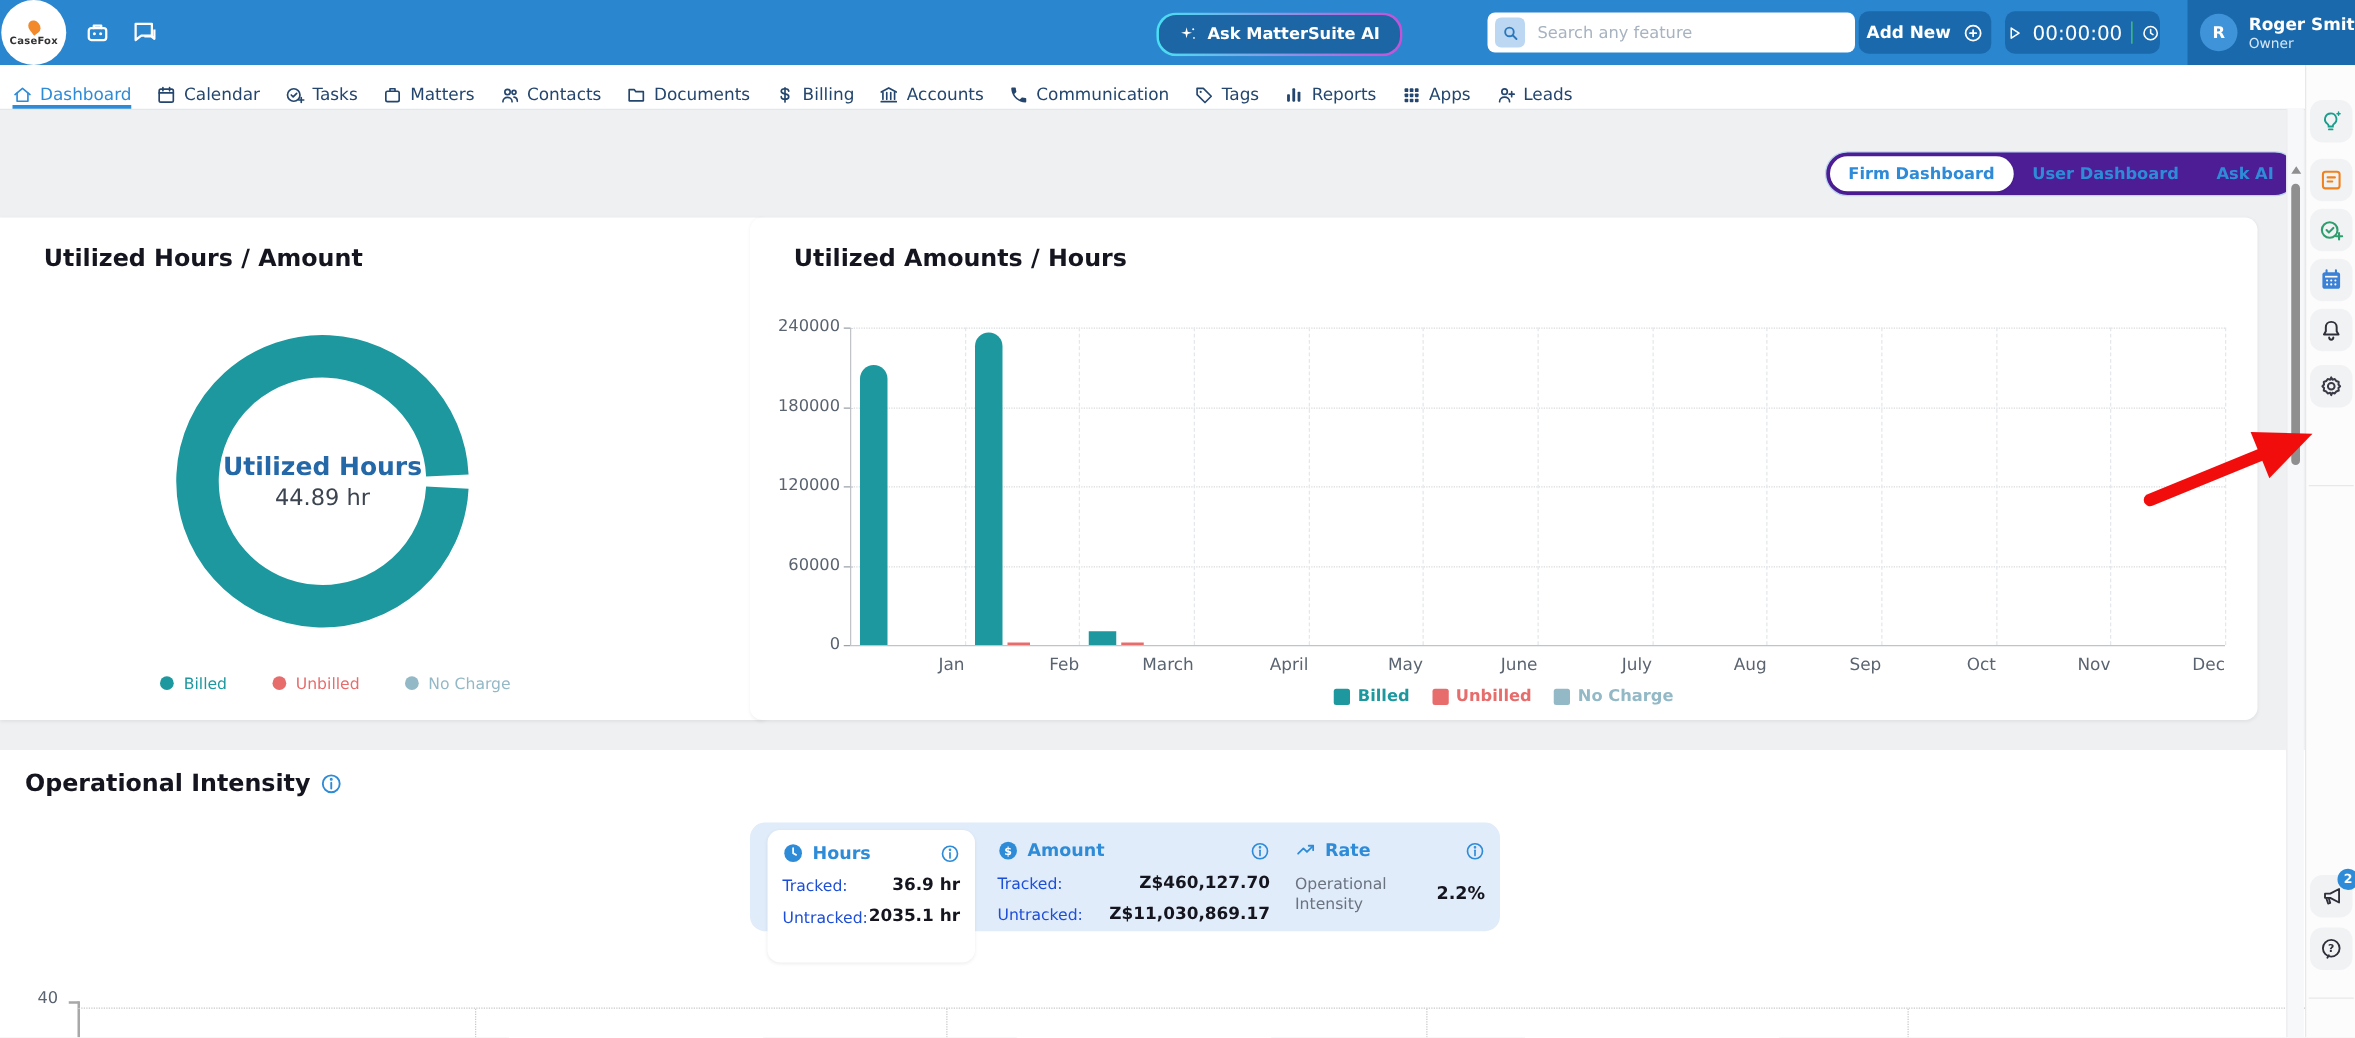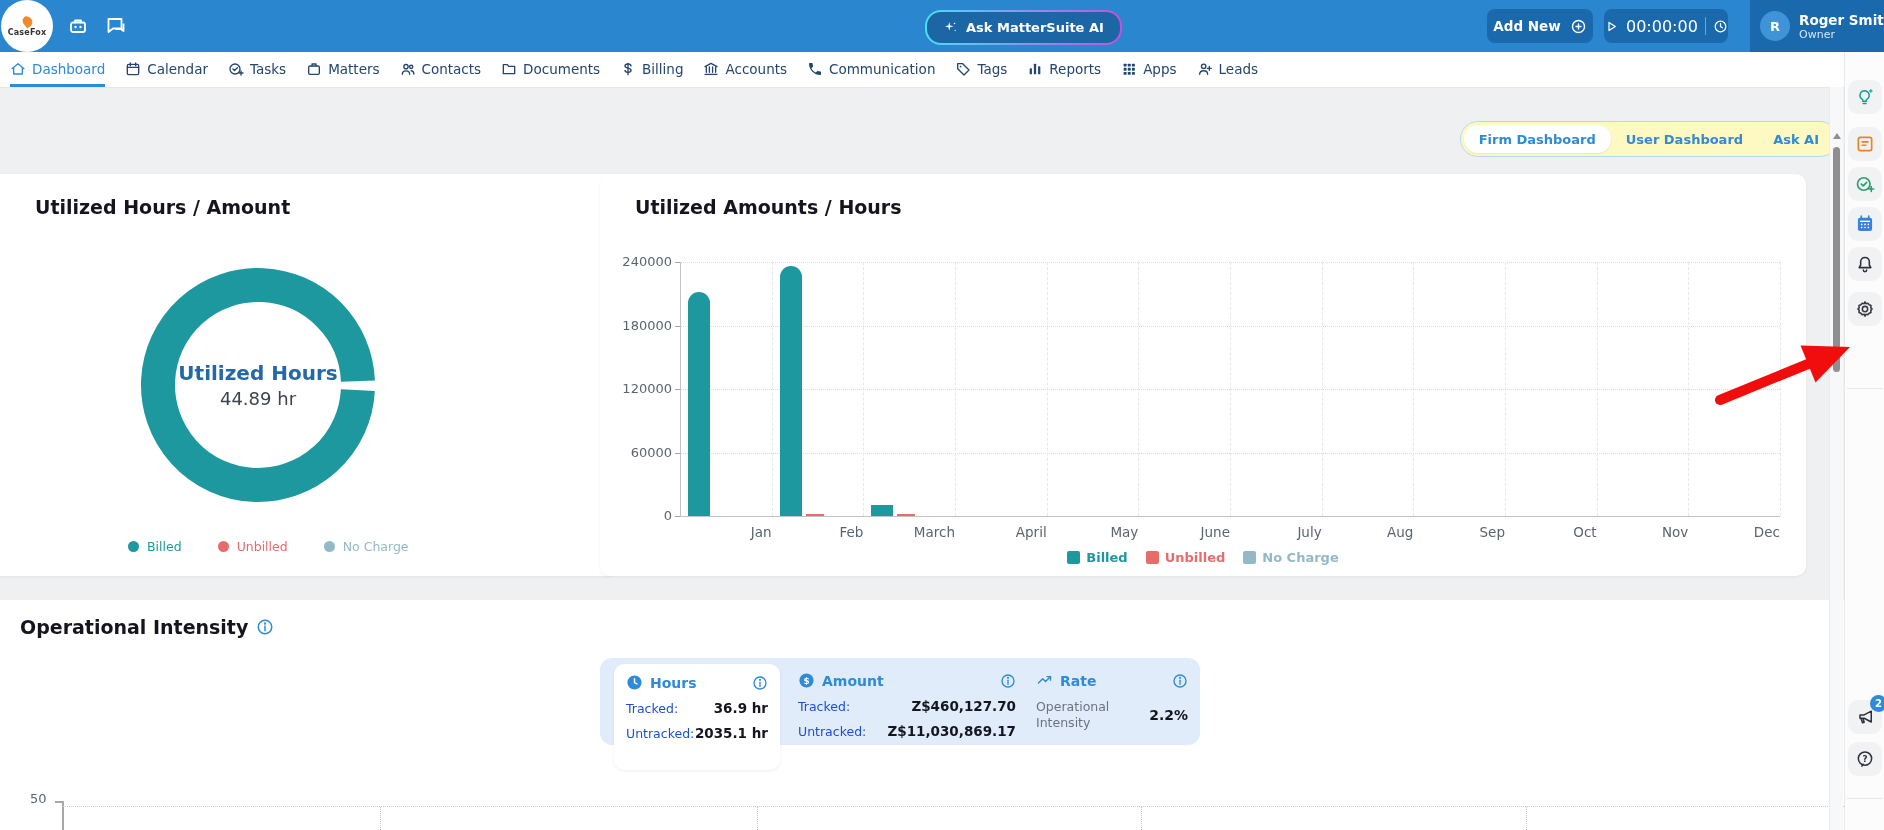--- a/index.html
+++ b/index.html
@@ -28,27 +28,27 @@
   .timer{left:1604px;top:9px;width:124px;height:34px;gap:7px;font-size:16px;}
   .timer svg{width:15px;height:15px;}
   .timer .tdiv{width:2px;height:18px;background:#45d06e;border-radius:1px;}
   .user-chip{position:absolute;left:1750px;top:0;width:134px;height:52px;background:#1a69ac;display:flex;align-items:center;gap:9px;padding-left:10px;cursor:pointer;}
   .avatar{width:30px;height:30px;border-radius:50%;background:#3f93d9;color:#fff;font-size:13px;font-weight:bold;display:flex;align-items:center;justify-content:center;}
   .user-name{color:#fff;font-size:13.5px;font-weight:bold;line-height:16px;}
   .user-role{color:#d6e7f7;font-size:11px;line-height:13px;}
 
   
   .navbar{position:absolute;left:0;top:52px;width:1884px;height:35px;background:#fff;border-bottom:1px solid #e3e6ea;display:flex;align-items:stretch;padding-left:10px;gap:20px;z-index:4;}
-  .nav-item{display:flex;align-items:center;gap:6px;color:#24466e;font-size:13.5px;font-weight:500;cursor:pointer;white-space:nowrap;border-bottom:3px solid transparent;padding-top:2px;}
+  .nav-item{display:flex;align-items:flex-end;gap:6px;color:#24466e;font-size:13.5px;font-weight:500;cursor:pointer;white-space:nowrap;border-bottom:3px solid transparent;padding-top:2px;}
   .nav-item.active{color:#2e8bd8;border-bottom-color:#2e8bd8;}
   .nav-ic{display:flex;}
   .nav-ic svg{width:16px;height:16px;}
 
   
-  .toggle-row{position:absolute;right:46px;top:121px;height:34px;background:#fef9c3;border:1px solid #b9d6f0;border-radius:18px;display:flex;align-items:center;padding:0 3px;z-index:3;}
+  .toggle-row{position:absolute;right:46px;top:121px;height:34px;background:#4c1d95;border:1px solid #b9d6f0;border-radius:18px;display:flex;align-items:center;padding:0 3px;z-index:3;}
   .toggle-option{height:28px;display:flex;align-items:center;padding:0 15px;font-size:13px;font-weight:bold;color:#2e8bd8;border-radius:14px;cursor:pointer;}
   .toggle-option.active{background:#fff;box-shadow:0 1px 2px rgba(0,0,0,.08);}
 
   
   .card{position:absolute;background:#fff;border-radius:10px;box-shadow:0 1px 3px rgba(0,0,0,.06);}
   .donut-card{left:0;top:174px;width:617px;height:402px;border-top-left-radius:0;border-bottom-left-radius:0;}
   .bar-card{left:600px;top:174px;width:1206px;height:402px;}
   .card-title{position:absolute;left:35px;top:22px;font-size:19px;font-weight:bold;color:#15151f;}
 
   
@@ -135,20 +135,29 @@
           <path d="M4.5 5h13v9.5H9L4.5 18z"></path>
           <path d="M19.5 9.5v7.5L17 15h-5.5"></path>
         </svg></div>
     <div class="ask-ai">
       <span class="spark"><svg viewBox="0 0 24 24" fill="currentColor">
             <path d="M10 3l1.4 5.6L17 10l-5.6 1.4L10 17l-1.4-5.6L3 10l5.6-1.4z"></path>
             <circle cx="18.5" cy="5.5" r="1.3"></circle>
             <circle cx="19.5" cy="16.5" r="1.1"></circle>
           </svg></span>
       <span>Ask MatterSuite AI</span>
+    </div>
+    <div class="search-box">
+      <span class="search-chip">
+          <svg viewBox="0 0 24 24" fill="none" stroke="currentColor" stroke-width="2.4" stroke-linecap="round">
+            <circle cx="10.5" cy="10.5" r="5.5"></circle>
+            <path d="M15 15l4.5 4.5"></path>
+          </svg>
+        </span>
+      <input type="text" placeholder="Search any feature" style="">
     </div>
     <div class="btn-dark add-new">
       <span>Add New</span>
       <span style="display:flex;">
           <svg viewBox="0 0 24 24" fill="none" stroke="currentColor" stroke-width="2" stroke-linecap="round" stroke-linejoin="round">
             <circle cx="12" cy="12" r="8.5"></circle>
             <path d="M12 8.5v7M8.5 12h7"></path>
           </svg>
         </span>
     </div>
@@ -491,21 +500,21 @@
               </svg>
             </span>
         </div>
         <div class="rate-row">
           <span class="rate-label">Operational Intensity</span>
           <span class="rate-value">2.2%</span>
         </div>
       </div>
     </div>
 
-    <div class="frag-ylabel">50</div>
+    <div class="frag-ylabel">40</div>
     <div class="frag-tick"></div>
     <div class="frag-axis"></div>
     <div class="frag-hline"></div>
     <div class="frag-v" style="left:380px"></div>
     <div class="frag-v" style="left:757px"></div>
     <div class="frag-v" style="left:1141px"></div>
     <div class="frag-v" style="left:1526px"></div>
   </div>
 
   <div class="scroll-track">

